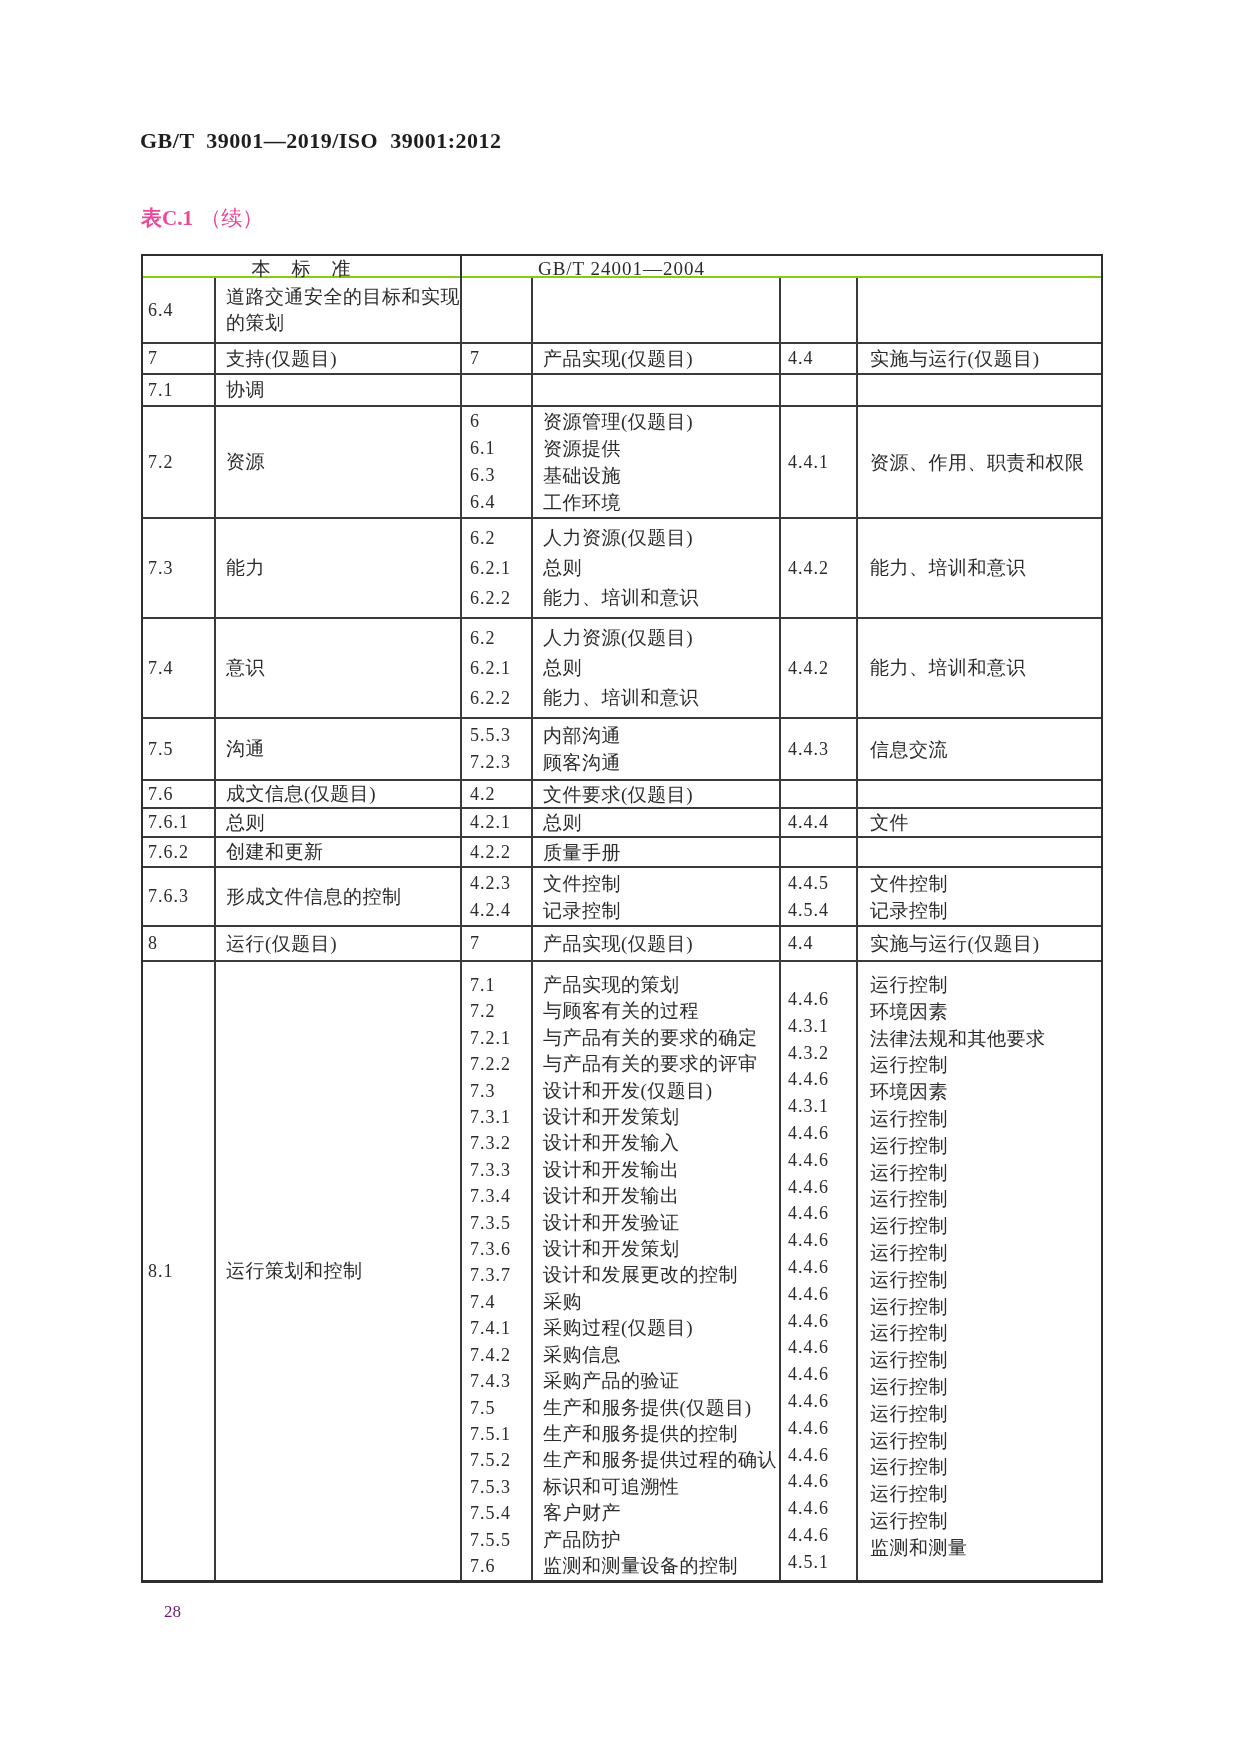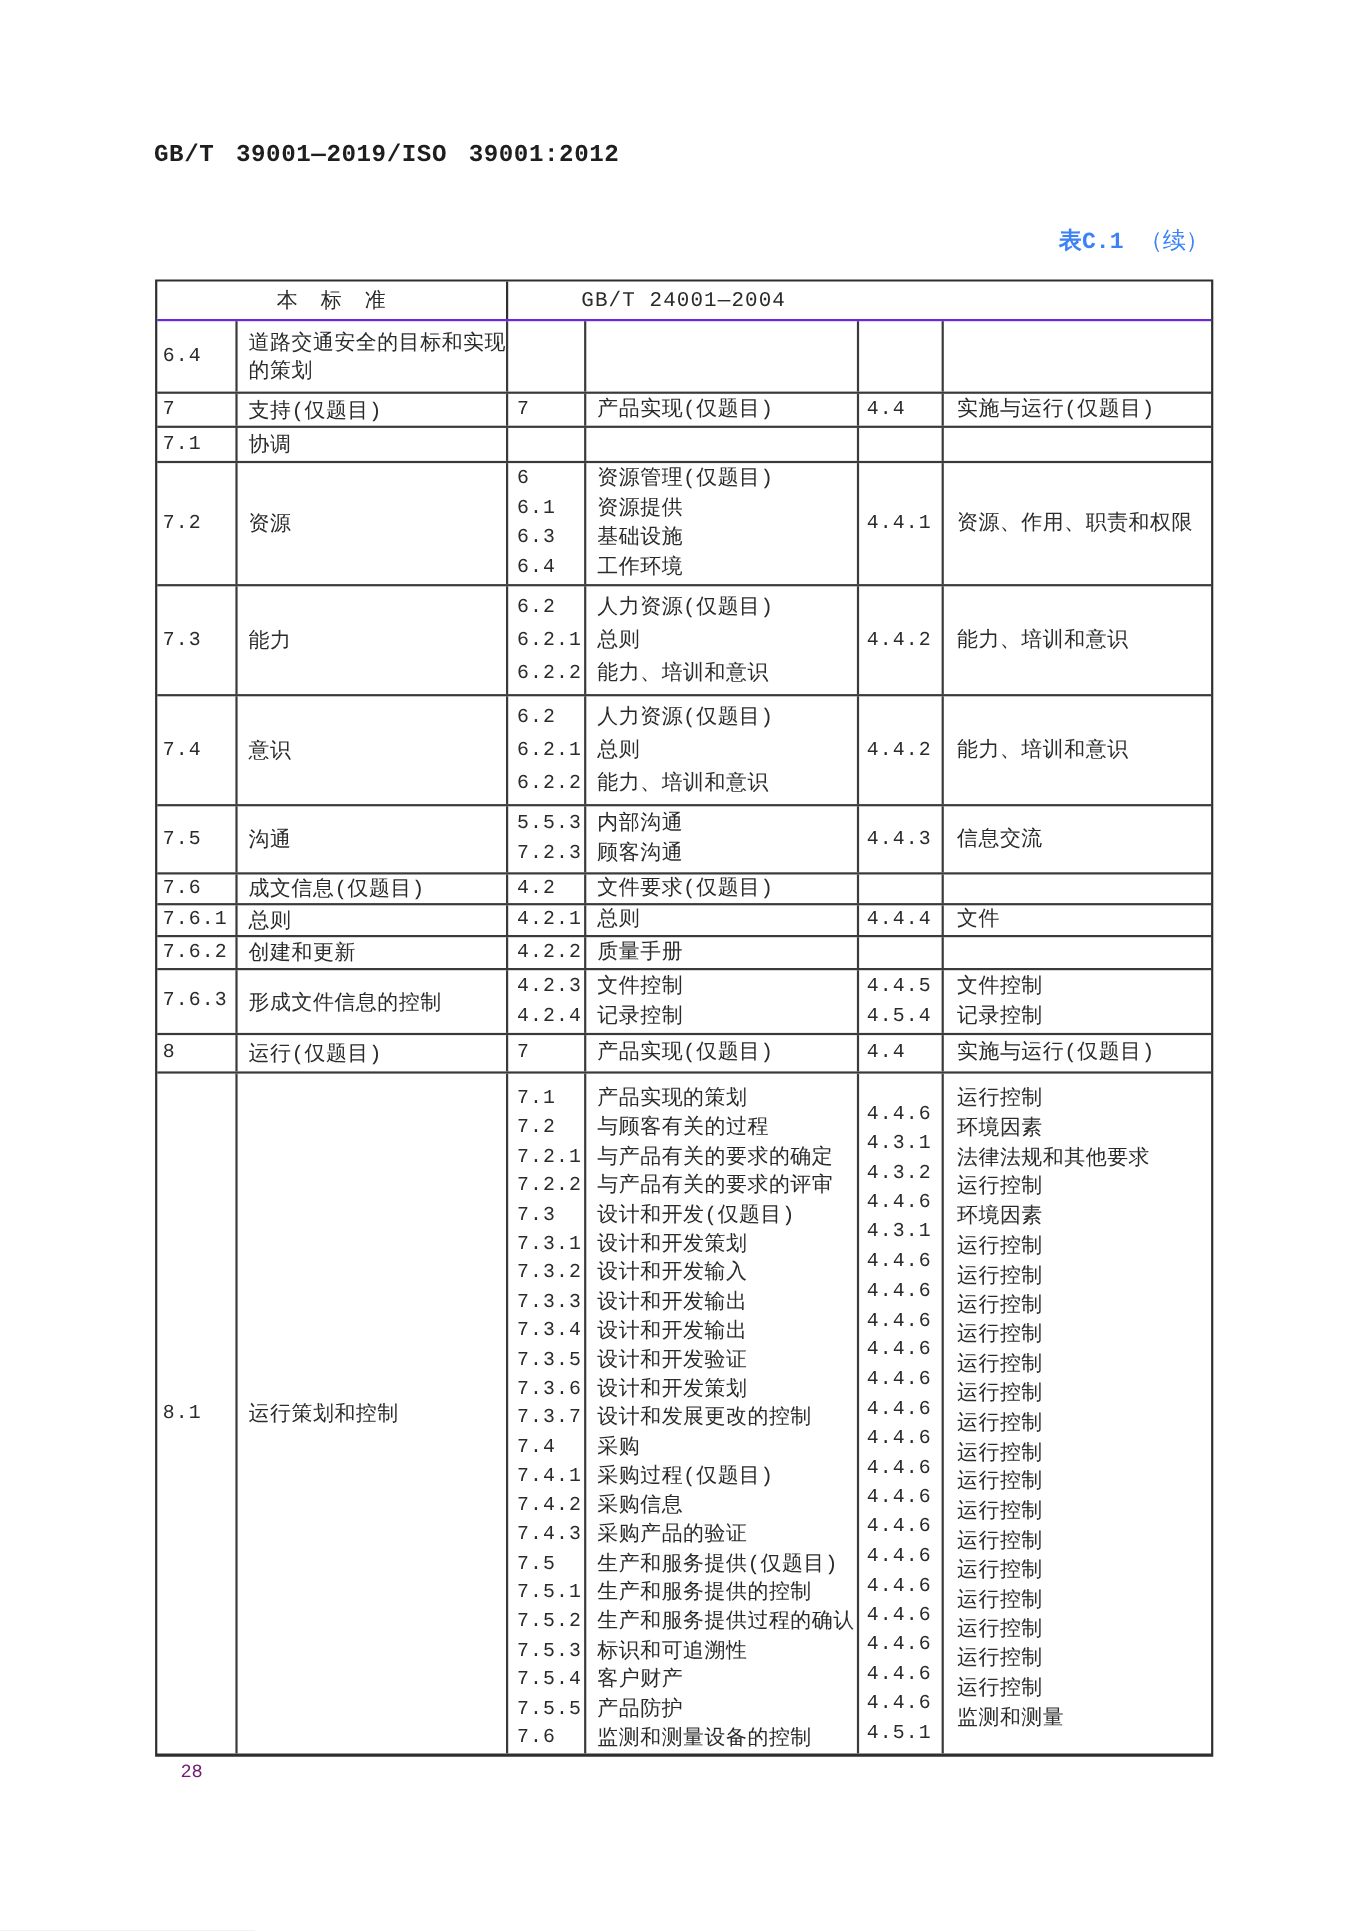--- a/index.html
+++ b/index.html
@@ -1,42 +1,42 @@
 <!DOCTYPE html>
 <html><head>
 <meta charset="utf-8">
 <style>
   html,body { margin:0; padding:0; background:#e9e9e9; }
   .page {
     position:relative;
     width:1240px; height:1755px;
     background:#ffffff;
-    font-family:Liberation Mono, monospace;
+    font-family:Liberation Serif, serif;
     color:#2b2b2b;
     overflow:hidden;
   }
   .doc-header {
     position:absolute; left:140px; top:128px;
     font-size:22px; font-weight:bold; letter-spacing:0.5px;
     color:#1e1e1e; word-spacing:6px;
   }
   .table-title {
     position:absolute; left:141px; top:204px; width:958px;
-    text-align:right; font-size:21px; color:#3b82f6;
+    text-align:left; font-size:21px; color:#ec4899;
   }
   .tt-bold { font-weight:bold; }
   .tt-suffix { font-weight:normal; margin-left:2px; }
   .std-table {
     position:absolute; left:141px; top:254px; width:958px;
     border:2px solid #2f2f2f; border-bottom-width:3px;
     box-sizing:content-box;
   }
   .thead {
     display:grid; grid-template-columns:319px 319px 320px;
-    height:36px; border-bottom:2px solid #6d28d9; box-sizing:border-box;
+    height:22px; border-bottom:2px solid #84cc16; box-sizing:border-box;
   }
   .th {
     display:flex; align-items:center; justify-content:center;
     font-size:19px; border-right:2px solid #2f2f2f; box-sizing:border-box;
     letter-spacing:1px;
   }
   .th:last-child { border-right:none; }
   .tr {
     display:grid;
     grid-template-columns:73px 246px 71px 248px 77px 243px;

